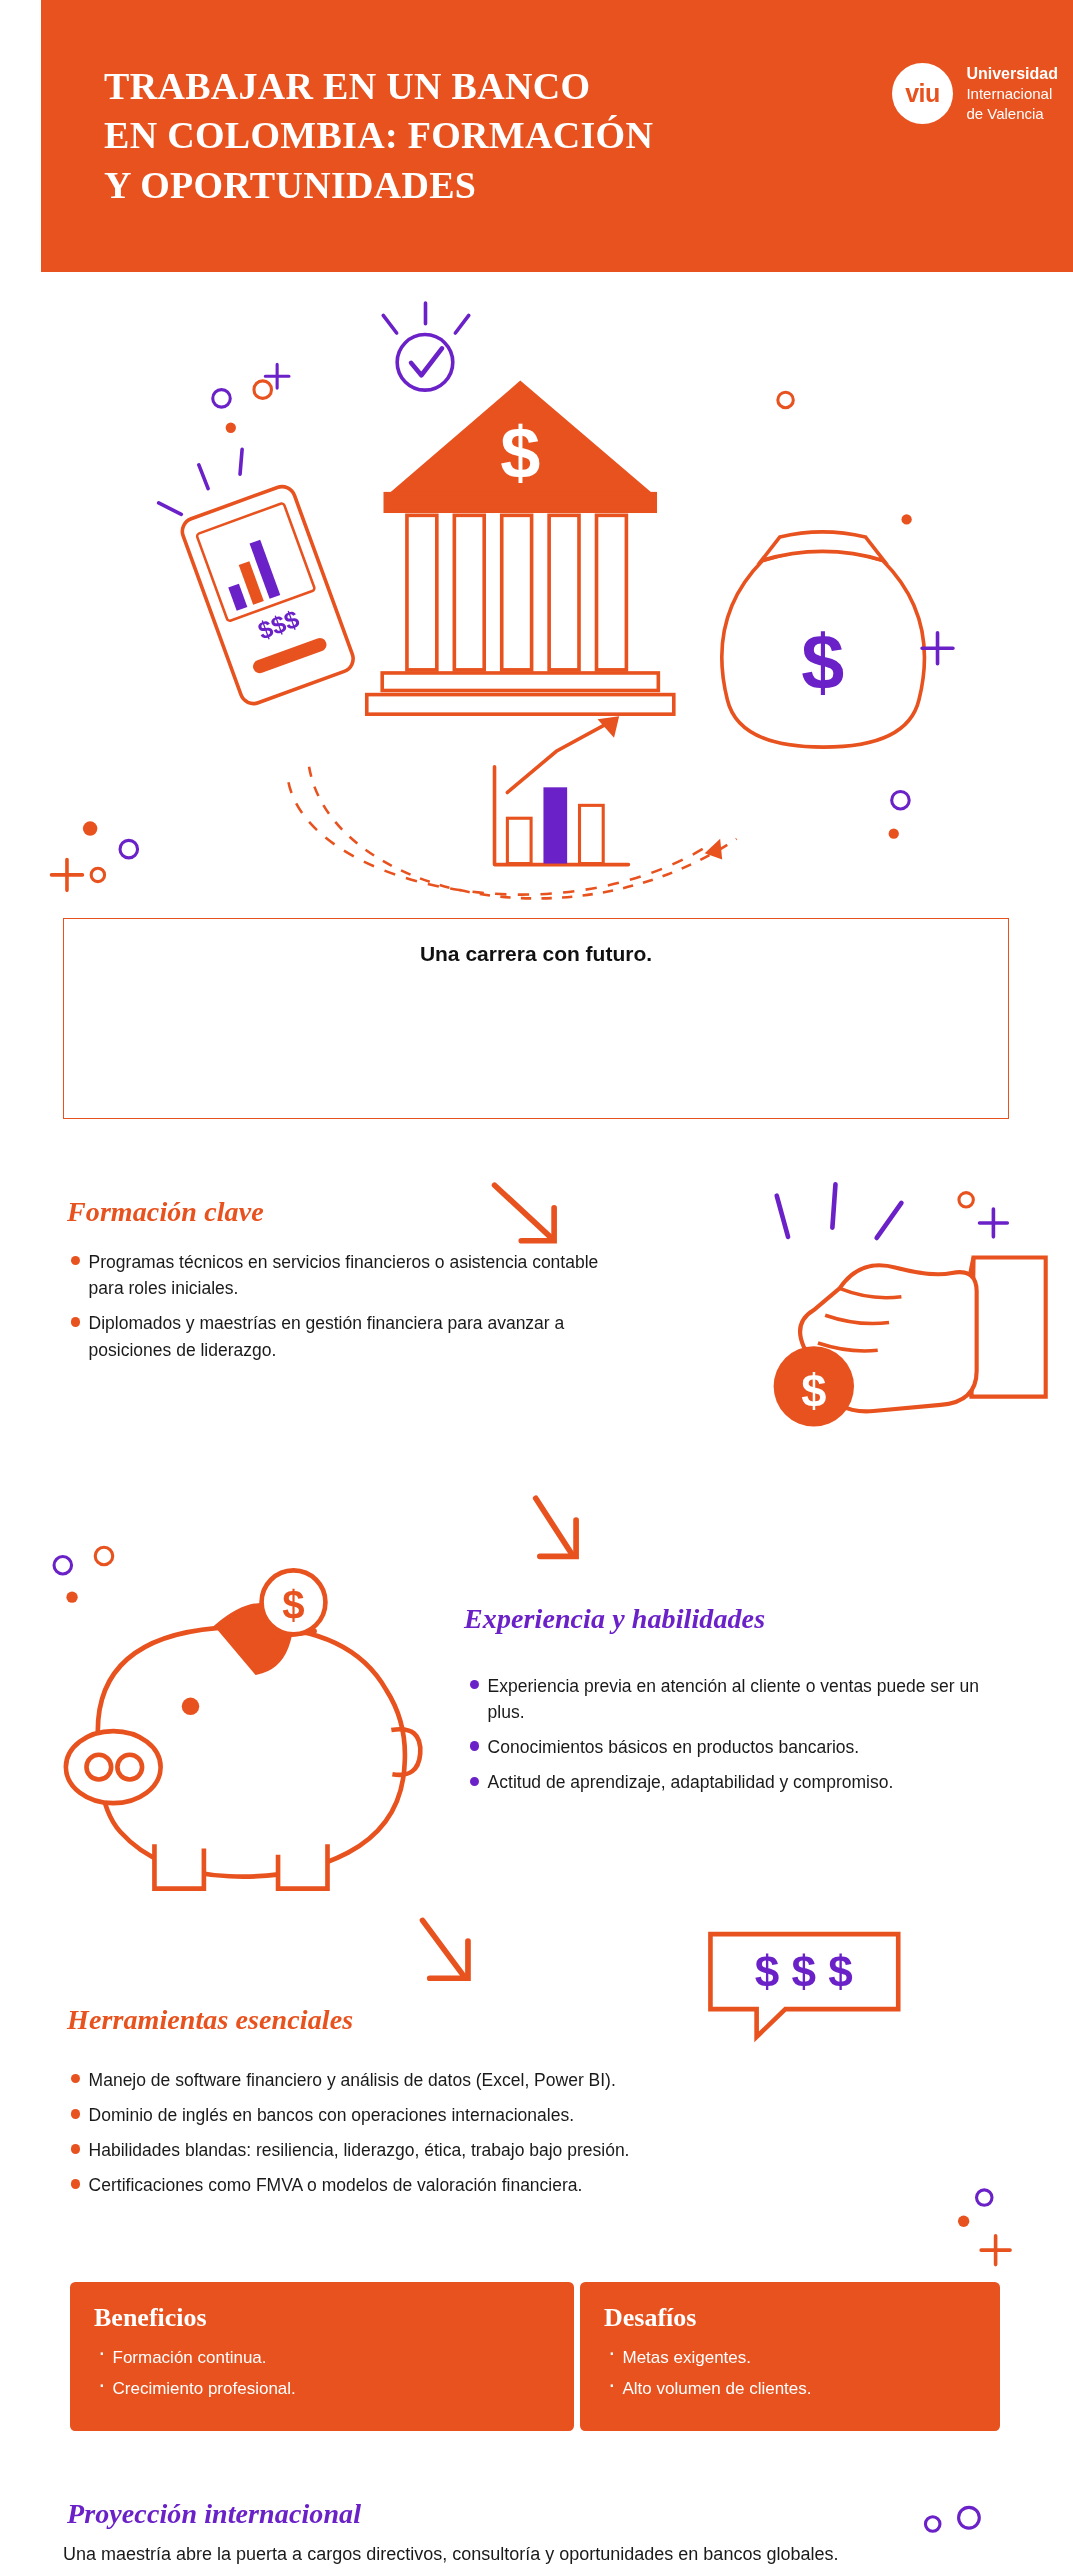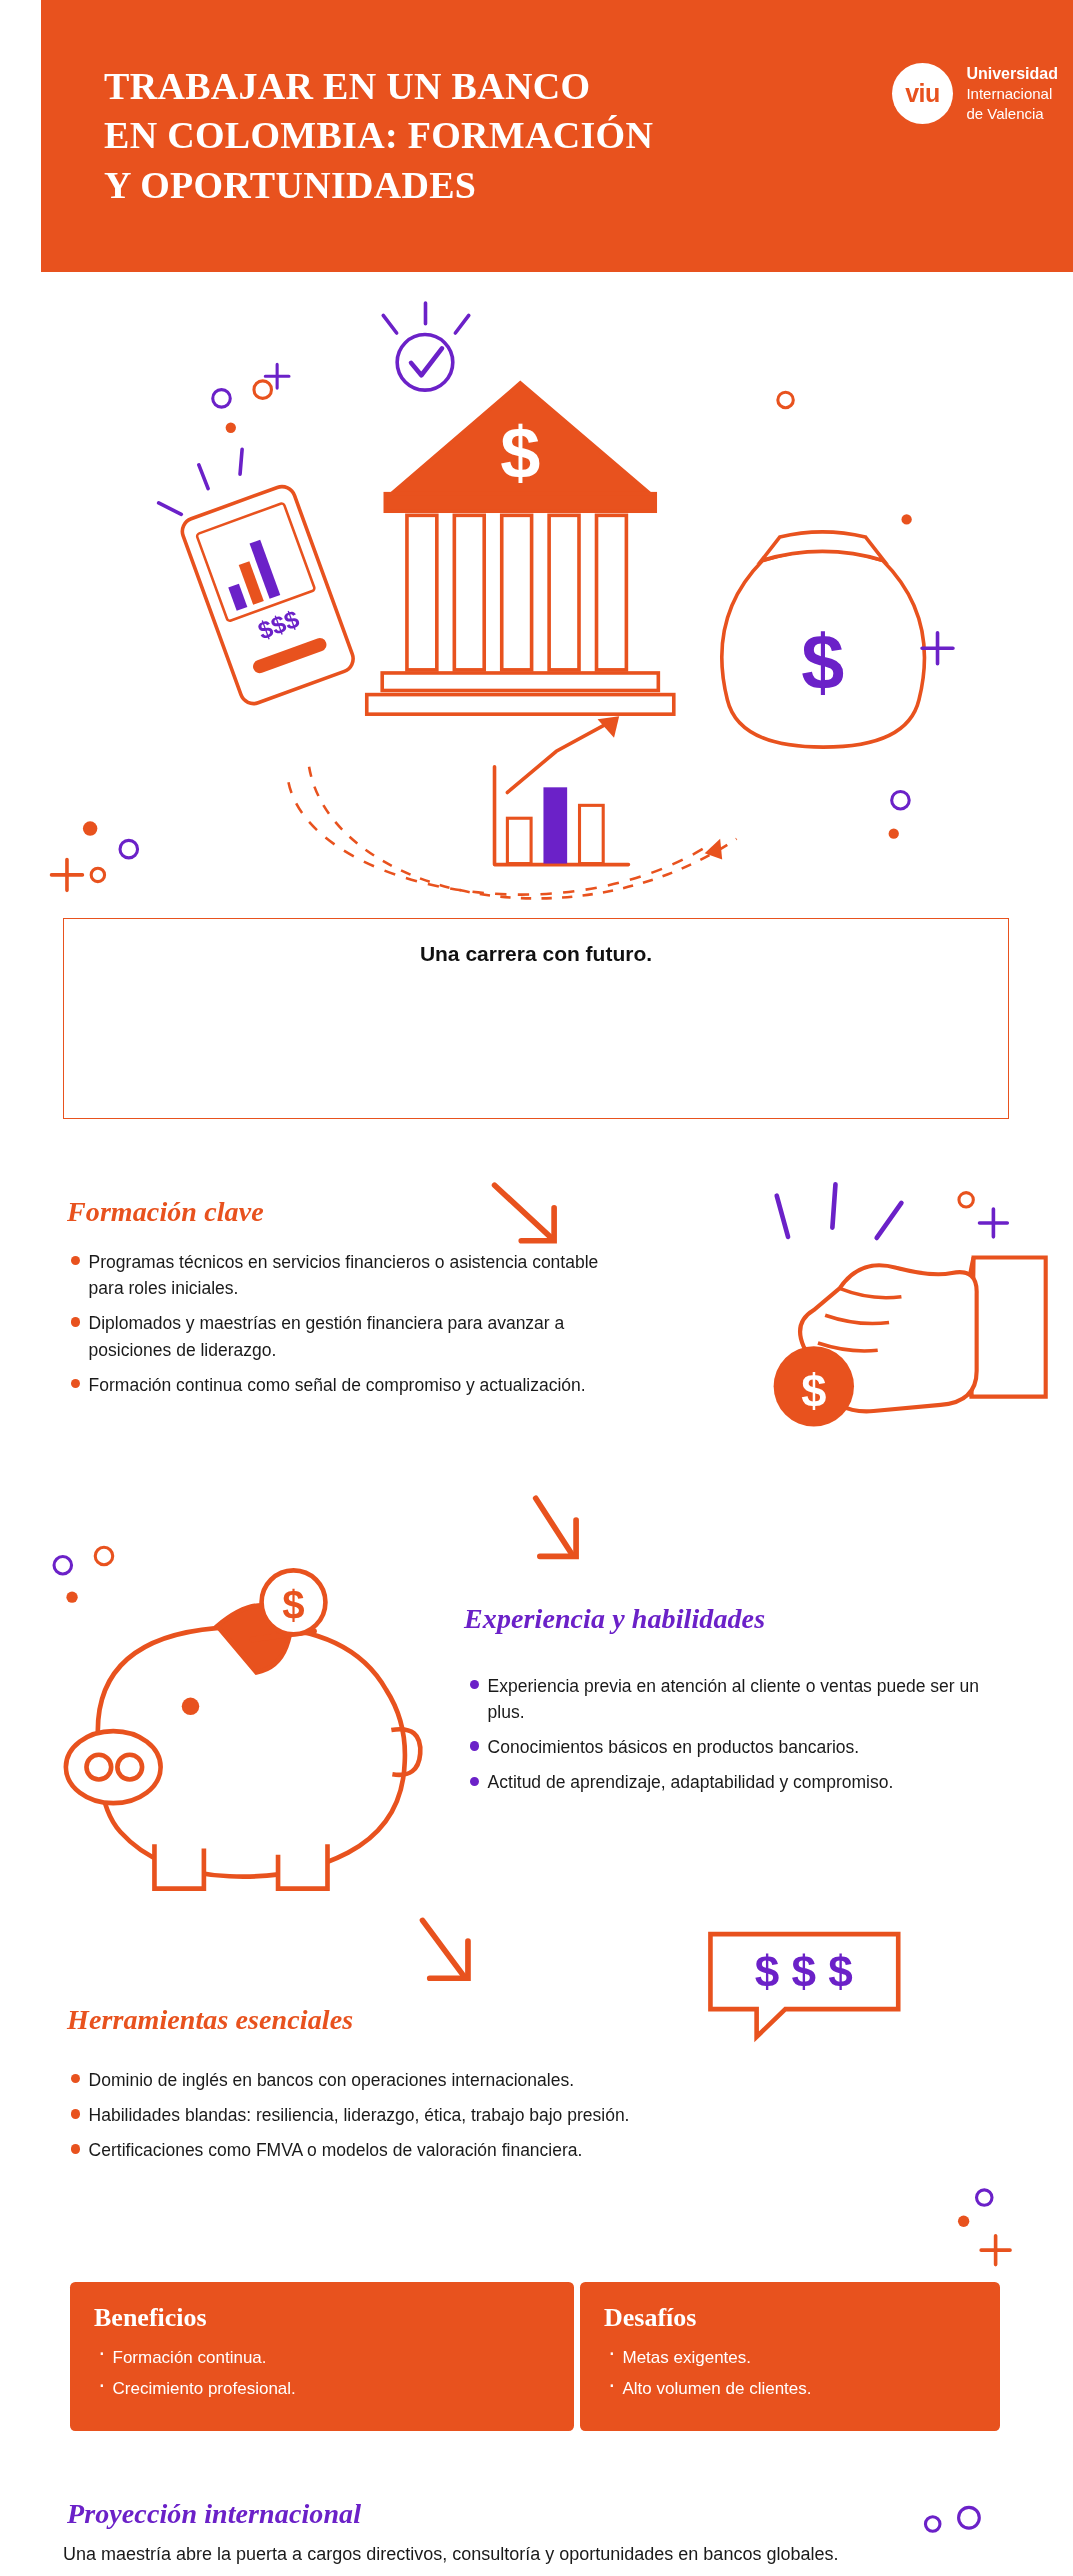--- a/index.html
+++ b/index.html
@@ -234,21 +234,20 @@
 
   <div class="callout">
     <div class="callout-title">Una carrera con futuro.</div>
   </div>
 
   <div class="sec-title orange" style="left:67px; top:1196px;">Formación clave</div>
 
   <ul class="bullets dot-orange" style="left:67px; top:1249px; width:546px;">
     <li>Programas técnicos en servicios financieros o asistencia contable para roles iniciales.</li>
     <li>Diplomados y maestrías en gestión financiera para avanzar a posiciones de liderazgo.</li>
-    <li>Formación continua como señal de compromiso y actualización.</li>
   </ul>
 
   <div class="deco" style="left:484px; top:1175px;">
     <svg width="93" height="77" viewBox="0 0 180 150">
         <path d="M20 20 L 128 120" stroke="#E8521E" stroke-width="11" stroke-linecap="round"></path>
         <path d="M72 128 L 136 128 L 136 64" stroke="#E8521E" stroke-width="11" stroke-linecap="round" fill="none"></path>
       </svg>
   </div>
 
   <div class="deco" style="left:685px; top:1180px;">
@@ -330,20 +329,21 @@
   <div class="deco" style="left:703px; top:1927px;">
     <svg width="216" height="118" viewBox="0 0 420 230" fill="none">
       <path d="M14 14 L 380 14 L 380 160 L 160 160 L 104 214 L 104 160 L 14 160 Z" stroke="#E8521E" stroke-width="9" fill="#fff"></path>
       <text x="196" y="116" text-anchor="middle" font-family="Liberation Sans, sans-serif" font-size="86" font-weight="bold" fill="#6B21C8">$ $ $</text>
     </svg>
   </div>
 
   <div class="sec-title orange" style="left:67px; top:2004px;">Herramientas esenciales</div>
 
   <ul class="bullets dot-orange" style="left:67px; top:2067px; width:886px;">
+    <li>Manejo de software financiero y análisis de datos (Excel, Power BI).</li>
     <li>Dominio de inglés en bancos con operaciones internacionales.</li>
     <li>Habilidades blandas: resiliencia, liderazgo, ética, trabajo bajo presión.</li>
     <li>Certificaciones como FMVA o modelos de valoración financiera.</li>
   </ul>
 
   <div class="deco" style="left:948px; top:2179px;">
     <svg width="88" height="98" viewBox="0 0 170 190">
         <circle cx="70" cy="36" r="15" stroke="#6B21C8" stroke-width="6" fill="none"></circle>
         <circle cx="30" cy="82" r="11" fill="#E8521E"></circle>
         <path d="M92 166 l 0 -56 M 64 138 l 56 0" stroke="#E8521E" stroke-width="7" stroke-linecap="round"></path>

